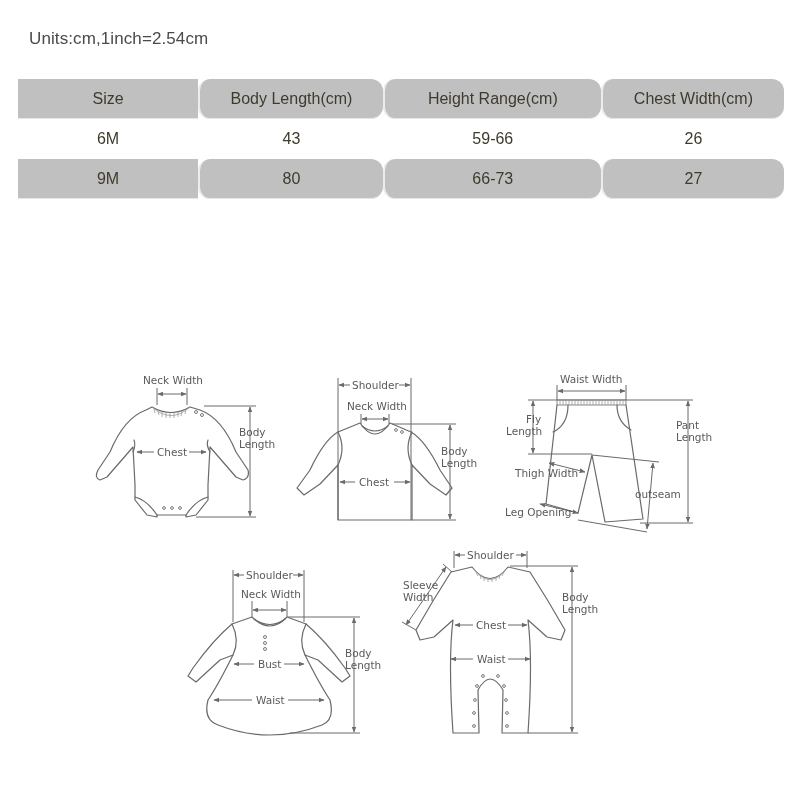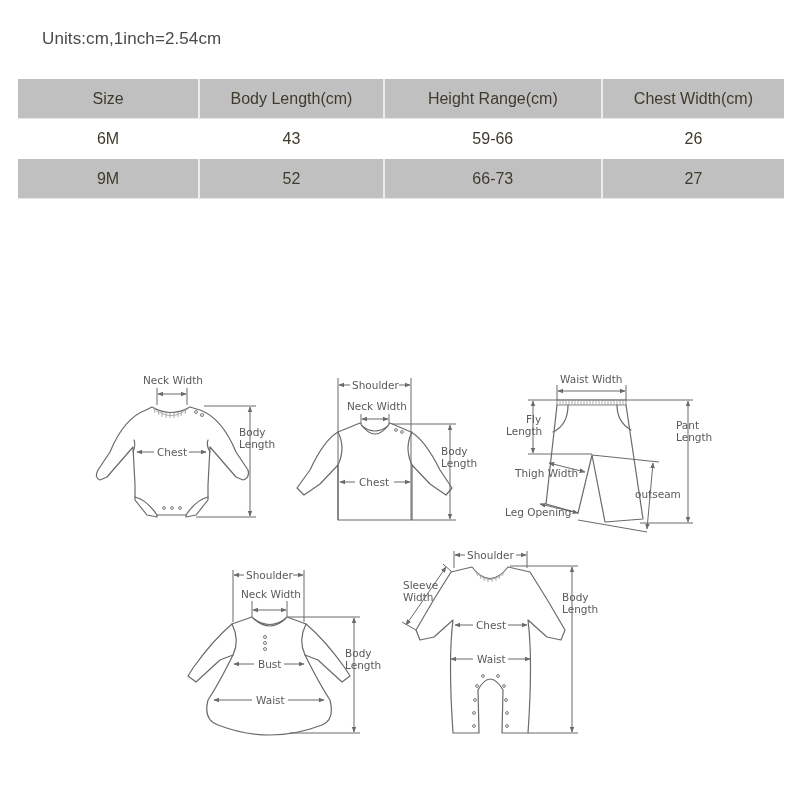--- a/index.html
+++ b/index.html
@@ -1,23 +1,23 @@
 <!DOCTYPE html>
 <html><head>
 <meta charset="utf-8">
 <style>
   html, body { margin: 0; padding: 0; background: #ffffff; }
   body { width: 800px; height: 800px; position: relative; overflow: hidden;
          font-family: "Liberation Sans", "DejaVu Sans", sans-serif; color: #3a3a30; }
-  .units { position: absolute; left: 29px; top: 29px; font-size: 17px; color: #4a4a48; letter-spacing: 0.1px; margin-left: 13px; }
+  .units { position: absolute; left: 29px; top: 29px; font-size: 17px; color: #4a4a48; letter-spacing: 0.1px; }
   .size-table { position: absolute; left: 18px; top: 79px; width: 766px; border-collapse: separate; border-spacing: 0; }
   .size-table td, .size-table th { height: 40px; padding: 0; text-align: center; font-size: 16px;
          font-weight: normal; color: #3e3b2c; box-sizing: border-box; }
   .size-table tr.shaded td, .size-table tr.shaded th { background: #c0c0c0; }
-  .size-table tr.shaded td + td, .size-table tr.shaded th + th { border-left: 2px solid #ececec; }
+  .size-table tr.shaded td + td, .size-table tr.shaded th + th { border-left: 2px solid #ececec; border-radius: 12px; }
   .size-table tr.plain td + td { border-left: 2px solid transparent; }
   .size-table tr.shaded td, .size-table tr.shaded th { border-bottom: 1px solid #e6e6e6; }
   .col-0 { width: 191px; } .col-1 { width: 192px; } .col-2 { width: 228px; margin-top: 20px; } .col-3 { width: 191px; margin-left: 16px; }
   .diagrams { position: absolute; left: 0; top: 340px; width: 800px; height: 460px; }
   .diagrams svg { position: absolute; left: 0; top: 0; }
   .lbl { font-family: "DejaVu Sans", sans-serif; font-size: 10.5px; fill: #5a5a5a; }
   .ln { fill: none; stroke: #6a6a6a; stroke-width: 1.2; stroke-linejoin: round; stroke-linecap: round; }
   .dim { fill: none; stroke: #6a6a6a; stroke-width: 1; }
   .ah { fill: #6a6a6a; stroke: none; }
   .rib { fill: none; stroke: #9a9a9a; stroke-width: 0.8; }
@@ -37,21 +37,21 @@
     <th class="col-3">Chest Width(cm)</th>
   </tr>
   <tr class="plain">
     <td>6M</td>
     <td>43</td>
     <td>59-66</td>
     <td>26</td>
   </tr>
   <tr class="shaded">
     <td>9M</td>
-    <td>52</td>
+    <td>80</td>
     <td>66-73</td>
     <td>27</td>
   </tr>
 </tbody>
   </table>
 
 <div class="diagrams">
 <svg width="800" height="460" viewBox="0 340 800 460" xmlns="http://www.w3.org/2000/svg">
   <defs>
     <marker id="arr" viewBox="0 0 10 10" refX="9" refY="5" markerWidth="6" markerHeight="6" orient="auto-start-reverse">

